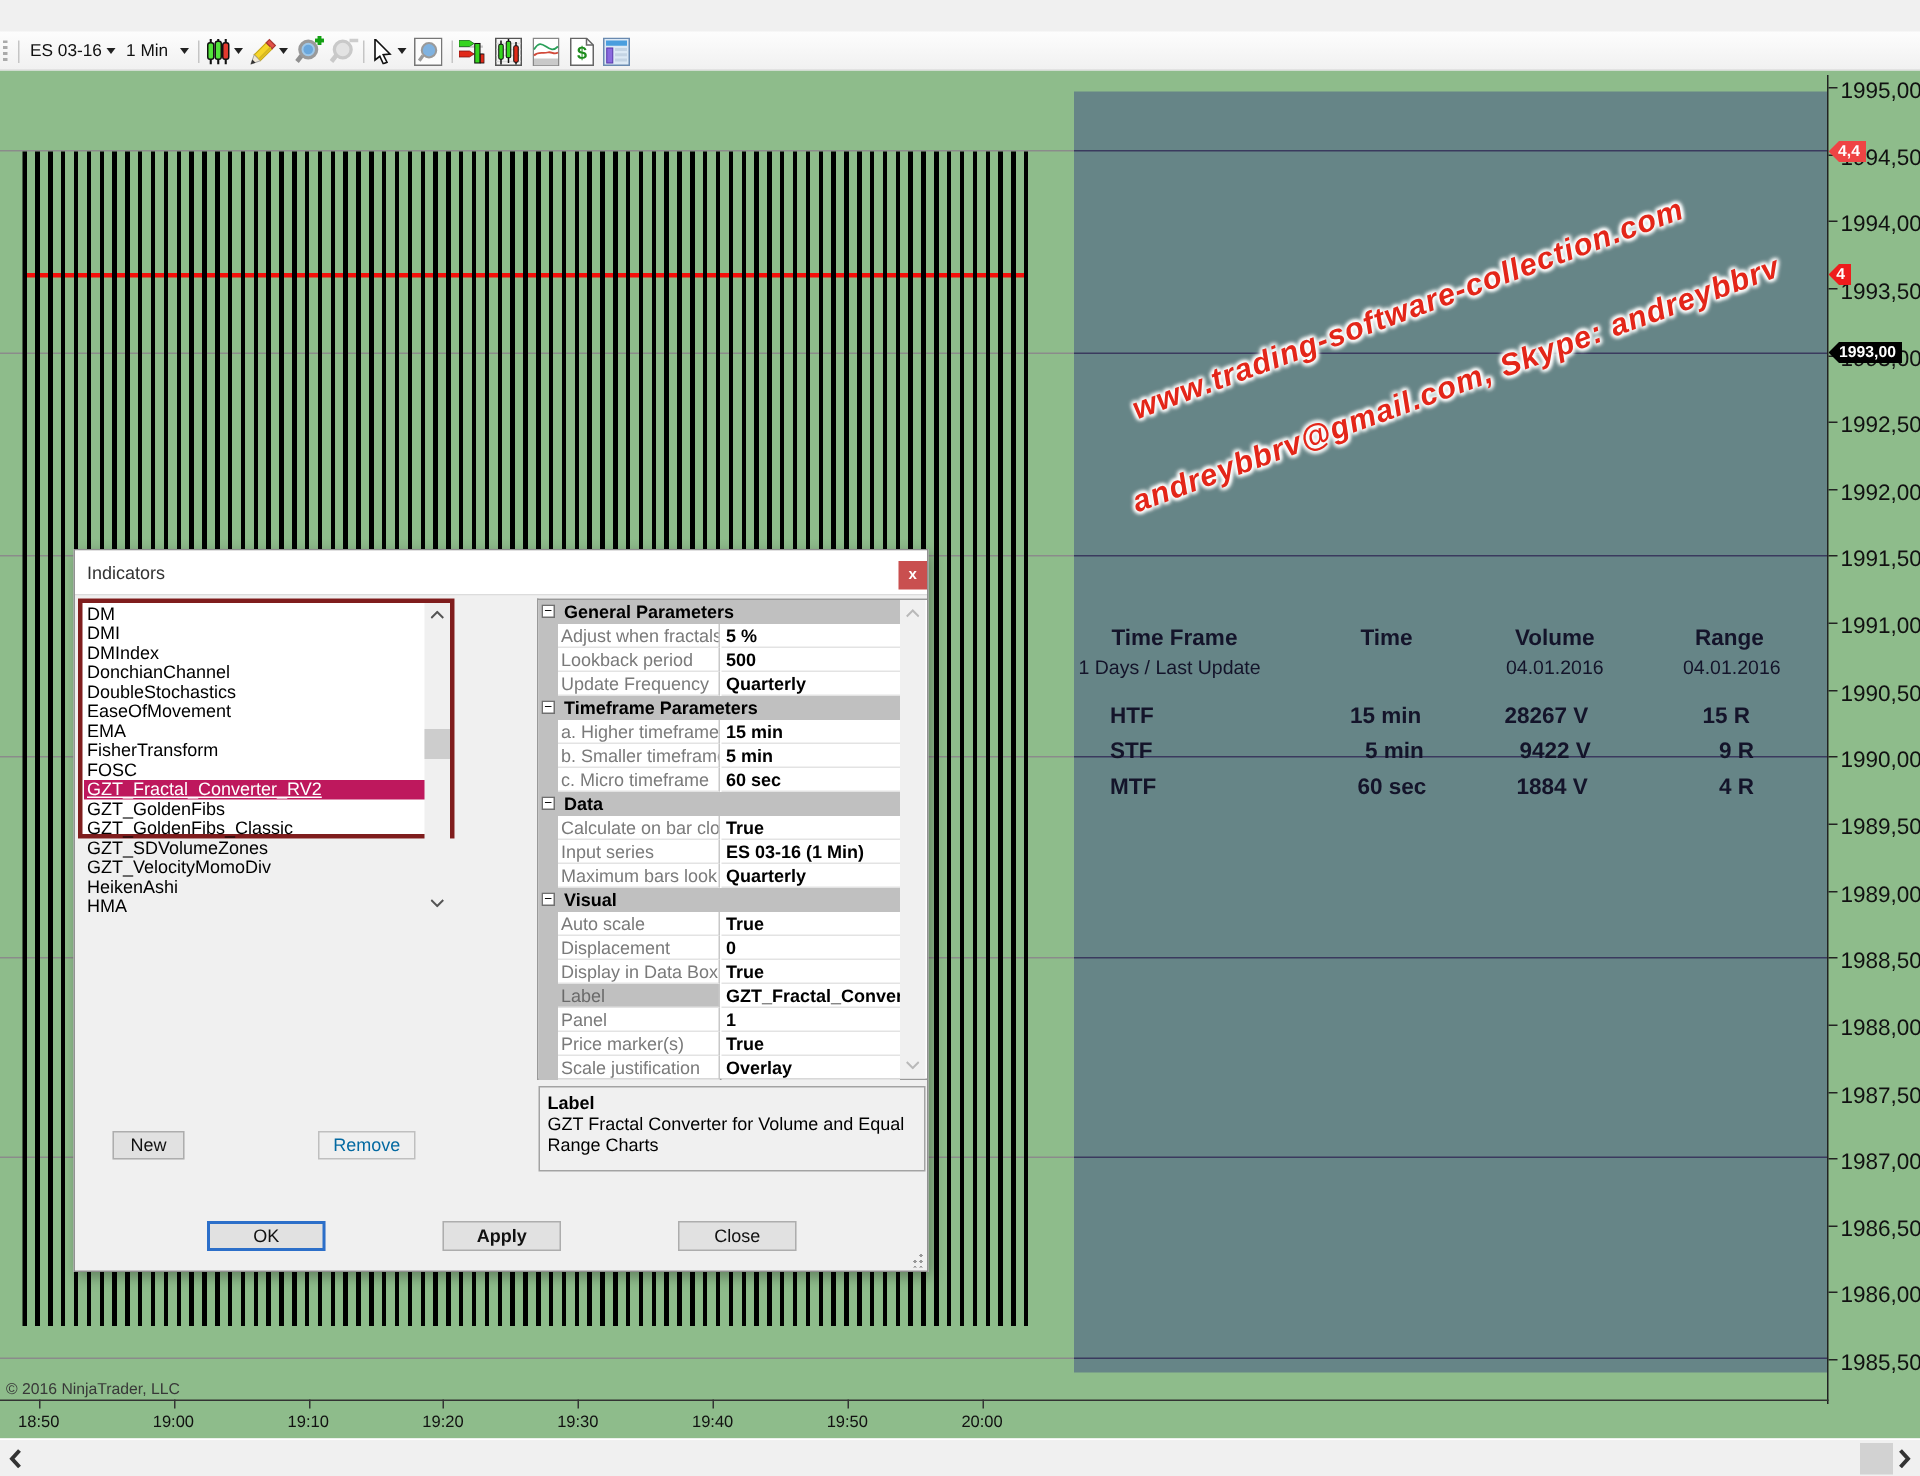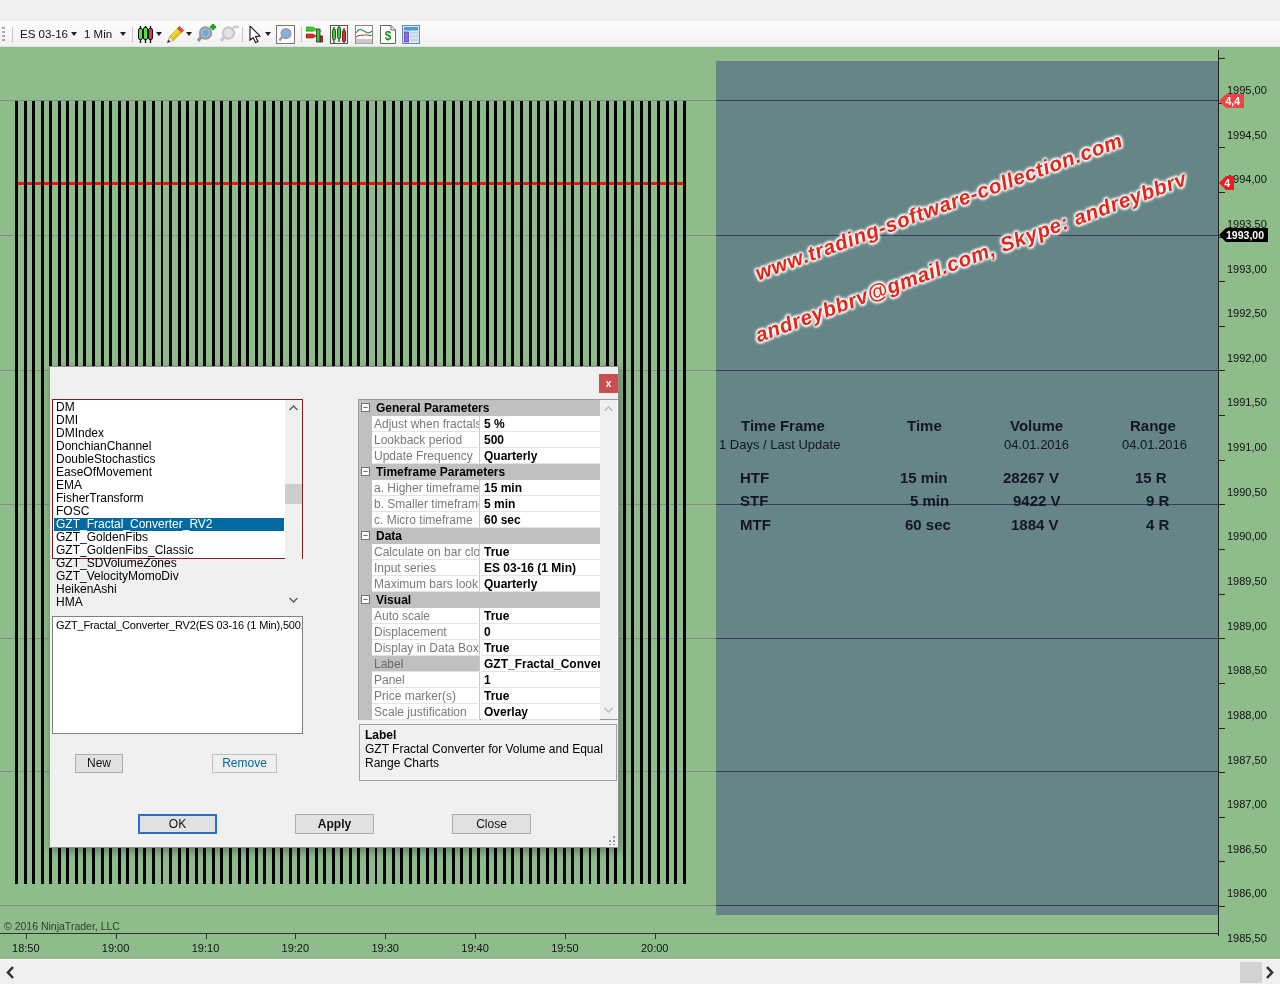--- a/index.html
+++ b/index.html
@@ -24,21 +24,21 @@
 #chart { position:absolute; left:0; top:47px; width:1280px; height:912px; background:#8ebc8b; overflow:hidden; }
 #hdr { position:absolute; left:8px; top:7px; font-size:11px; color:#111; }
 .gridg { position:absolute; left:0; width:1219px; height:1px; background:#8b8b8b; }
 #redline { position:absolute; left:16px; top:135px; width:669px; height:3.4px; background:#f50f0a; }
 #bars { position:absolute; left:14.8px; top:54px; width:670.8px; height:783px;
   background:repeating-linear-gradient(to right, #000 0px, #000 2.95px, transparent 2.95px, transparent 8.56px); }
 #panel { position:absolute; left:716px; top:14px; width:502px; height:854px; background:#668587; }
 .gridn { position:absolute; left:716px; width:502px; height:1px; background:#3a3a5e; }
 #vaxis { position:absolute; left:1218px; top:3px; width:1px; height:886px; background:#222; }
 .tick { position:absolute; left:1219px; width:6px; height:1px; background:#222; }
-.plabel { position:absolute; left:1227px; font-size:11px; color:#111;margin-top:32px; }
+.plabel { position:absolute; left:1227px; font-size:15px; color:#111; }
 .pmark { position:absolute; color:#fff; font-size:10.5px; font-weight:bold; text-align:right; padding-right:4px;
   clip-path:polygon(0 50%, 7px 0, 100% 0, 100% 100%, 7px 100%); }
 #taxis { position:absolute; left:0; top:886px; width:1219px; height:1px; background:#333; }
 .ttick { position:absolute; top:886px; width:1px; height:6px; background:#333; }
 .tlab { position:absolute; top:895px; font-size:11px; color:#111; width:60px; text-align:center; }
 #copyright { position:absolute; left:4px; top:872.5px; font-size:10.5px; color:#383838; }
 .wm { position:absolute; font-size:20.5px; font-weight:bold; font-style:italic; color:#e32619; white-space:nowrap; letter-spacing:0.75px;
   transform:rotate(-20.2deg); transform-origin:0 50%;
   text-shadow:0 0 3px #fff, 0 0 3px #fff, 0 0 4px #fff, 1px 1px 3px #fff, -1px -1px 3px #fff, 1px -1px 3px #fff, -1px 1px 3px #fff; }
 .tbl { position:absolute; color:#14142a; font-size:15px; font-weight:bold; white-space:nowrap; }
@@ -48,23 +48,23 @@
 #hscroll { position:absolute; left:0; top:959px; width:1280px; height:25px; background:#f0f0f0; border-top:1px solid #fff; }
 #hthumb { position:absolute; left:1240px; top:2px; width:22px; height:21px; background:#d2d2d2; }
 
 
 #dlg { position:absolute; left:49px; top:366px; width:570px; height:482px; background:#f0f0f0;
   border:1px solid #919191; box-shadow:2px 3px 9px rgba(0,0,0,0.35); }
 #dlgtitle { position:absolute; left:0; top:0; width:568px; height:30px; background:#fff; border-bottom:1px solid #dcdcdc; }
 #dlgtitle span { position:absolute; left:8px; top:8px; font-size:12px; color:#333; }
 #dlgx { position:absolute; left:549px; top:7px; width:19px; height:19px; background:#c94f4f; color:#fff;
   font-size:10px; font-weight:bold; text-align:center; line-height:19px; }
-#listbox { position:absolute; left:2px; top:32px; width:251px; height:160px; background:#fff; border:1px solid #7f1d1d; font-size:12px; }
+#listbox { position:absolute; left:2px; top:32px; width:251px; height:160px; background:#fff; border:3px solid #7f1d1d; font-size:12px; }
 .li { position:absolute; left:1px; width:230px; height:13px; line-height:13px; padding-left:2px; color:#000; white-space:nowrap; }
-.lisel { background:#0369a1; color:#fff; }
+.lisel { background:#be185d; color:#fff;text-decoration:underline; }
 #lsb { position:absolute; right:0px; top:0px; width:17px; height:208px; background:#f0f0f0; }
 #lsbthumb { position:absolute; left:0; top:84px; width:17px; height:20px; background:#cdcdcd; }
 #seltext { position:absolute; left:2px; top:249px; width:251px; height:118px; background:#fff; border:1px solid #828282;
   font-size:11px; color:#000; padding:2px 3px; white-space:nowrap; overflow:hidden; letter-spacing:-0.15px; }
 .btn { position:absolute; background:#e1e1e1; border:1px solid #adadad; font-size:12px; color:#111; text-align:center; }
 #btnnew { left:25px; top:387px; width:48px; height:19px; line-height:17px; }
 #btnrem { left:162px; top:387px; width:65px; height:19px; line-height:17px; color:#0369a1; background:#efefef; border-color:#bfbfbf; }
 #btnok { left:88px; top:447px; width:79px; height:20px; line-height:16px; border:2px solid #2c6fc9; }
 #btnapply { left:245px; top:447px; width:79px; height:20px; line-height:18px;font-weight:bold; }
 #btnclose { left:402px; top:447px; width:79px; height:20px; line-height:18px; }
@@ -305,20 +305,23 @@
       <rect x="2.5" y="7" width="4" height="10" fill="#8a6ade" stroke="#5a3aae" stroke-width="0.7"></rect>
       <g fill="#c4d4e4">
           <rect x="8" y="7" width="8" height="2"></rect>
           <rect x="8" y="10.5" width="8" height="2"></rect>
           <rect x="8" y="14" width="8" height="2"></rect>
         </g>
     </svg>
   </div>
 
   <div id="dlg">
+    <div id="dlgtitle">
+        <span>Indicators</span>
+      </div>
     <div id="dlgx">x</div>
     <div id="listbox">
       <div class="li" style="top:1px">DM</div>
       <div class="li" style="top:14px">DMI</div>
       <div class="li" style="top:27px">DMIndex</div>
       <div class="li" style="top:40px">DonchianChannel</div>
       <div class="li" style="top:53px">DoubleStochastics</div>
       <div class="li" style="top:66px">EaseOfMovement</div>
       <div class="li" style="top:79px">EMA</div>
       <div class="li" style="top:92px">FisherTransform</div>
@@ -333,21 +336,20 @@
       <div id="lsb">
         <svg style="position:absolute;left:4px;top:5px" width="9" height="6">
             <path d="M0.5 5 L4.5 1 L8.5 5" stroke="#555" stroke-width="1.3" fill="none"></path>
           </svg>
         <div id="lsbthumb"></div>
         <svg style="position:absolute;left:4px;bottom:5px" width="9" height="6">
             <path d="M0.5 1 L4.5 5 L8.5 1" stroke="#555" stroke-width="1.3" fill="none"></path>
           </svg>
       </div>
     </div>
-    <div id="seltext">GZT_Fractal_Converter_RV2(ES 03-16 (1 Min),500,</div>
     <div class="btn" id="btnnew">New</div>
     <div class="btn" id="btnrem">Remove</div>
     <div class="btn" id="btnok">OK</div>
     <div class="btn" id="btnapply">Apply</div>
     <div class="btn" id="btnclose">Close</div>
     <div id="pgrid">
         <div class="prow phead" style="top:0px"><span class="pbox">−</span>General Parameters</div>
         <div class="prow" style="top:16px">
           <span class="pgut"></span>
           <span class="plab" style="">Adjust when fractals</span>

